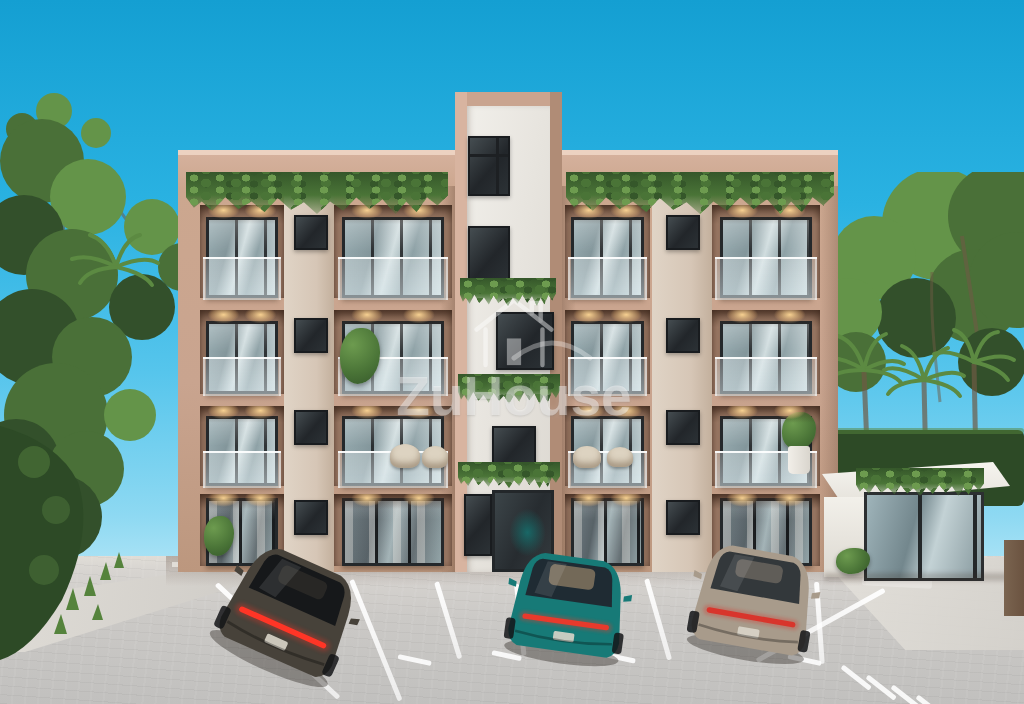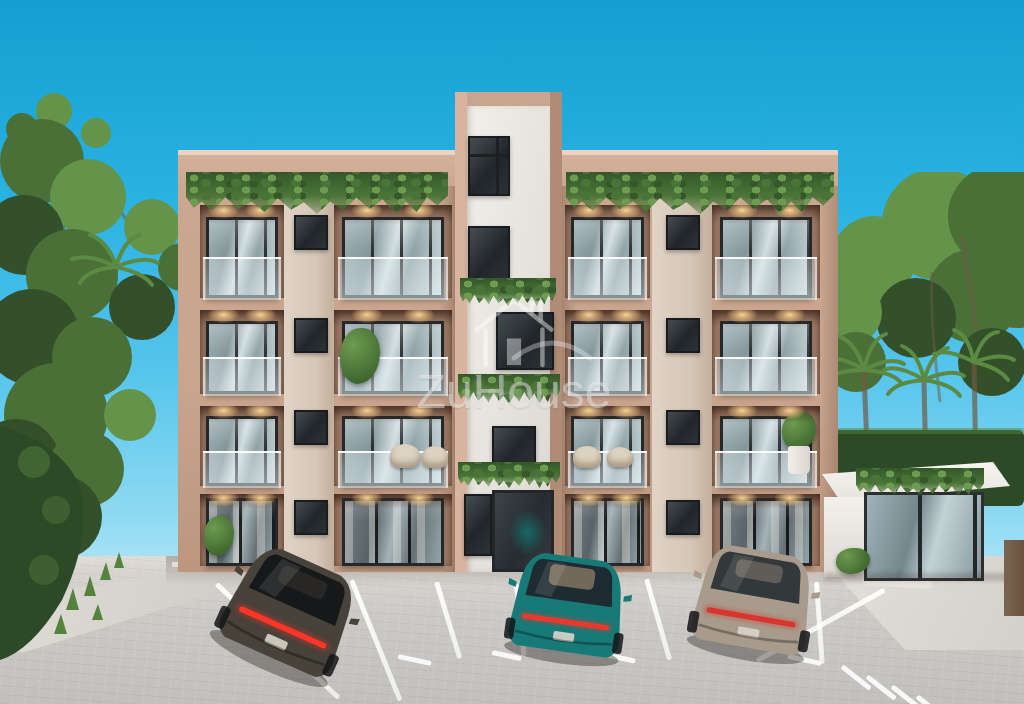--- a/index.html
+++ b/index.html
@@ -115,21 +115,21 @@
   .t1{fill:var(--tree1);} .t2{fill:var(--tree2);} .t3{fill:var(--tree3);}
   .palmf{stroke:var(--palm);stroke-width:4;stroke-linecap:round;fill:none;}
   .trunkl{stroke:var(--trunk);fill:none;}
   .hedgef{fill:var(--hedge);} .grassf{fill:var(--grass);}
   .wallf{fill:#eeede8;}
 
   
   .wm{left:398px;top:294px;width:232px;height:140px;display:flex;flex-direction:column;align-items:center;
     pointer-events:none;}
   .wm-icon{opacity:.55;}
-  .wm-brand{margin-top:-10px;font-size:48px;font-weight:normal;letter-spacing:0px;
+  .wm-brand{margin-top:-10px;font-size:55px;font-weight:bold;letter-spacing:0px;
     color:rgba(255,255,255,.42);text-shadow:0 0 6px rgba(255,255,255,.12),0 1px 2px rgba(90,90,90,.2);}
   .wm-swoosh{position:absolute;left:112px;top:38px;opacity:.32;}
   .wm-tagrow{display:flex;align-items:center;gap:8px;margin-top:0px;}
   .wm-dots{font-size:7px;letter-spacing:3px;color:rgba(255,255,255,.5);}
   .wm-tag{font-size:14px;letter-spacing:1px;color:rgba(255,255,255,.55);}
 </style>
 </head>
 <body>
 
 <div class="scene">

